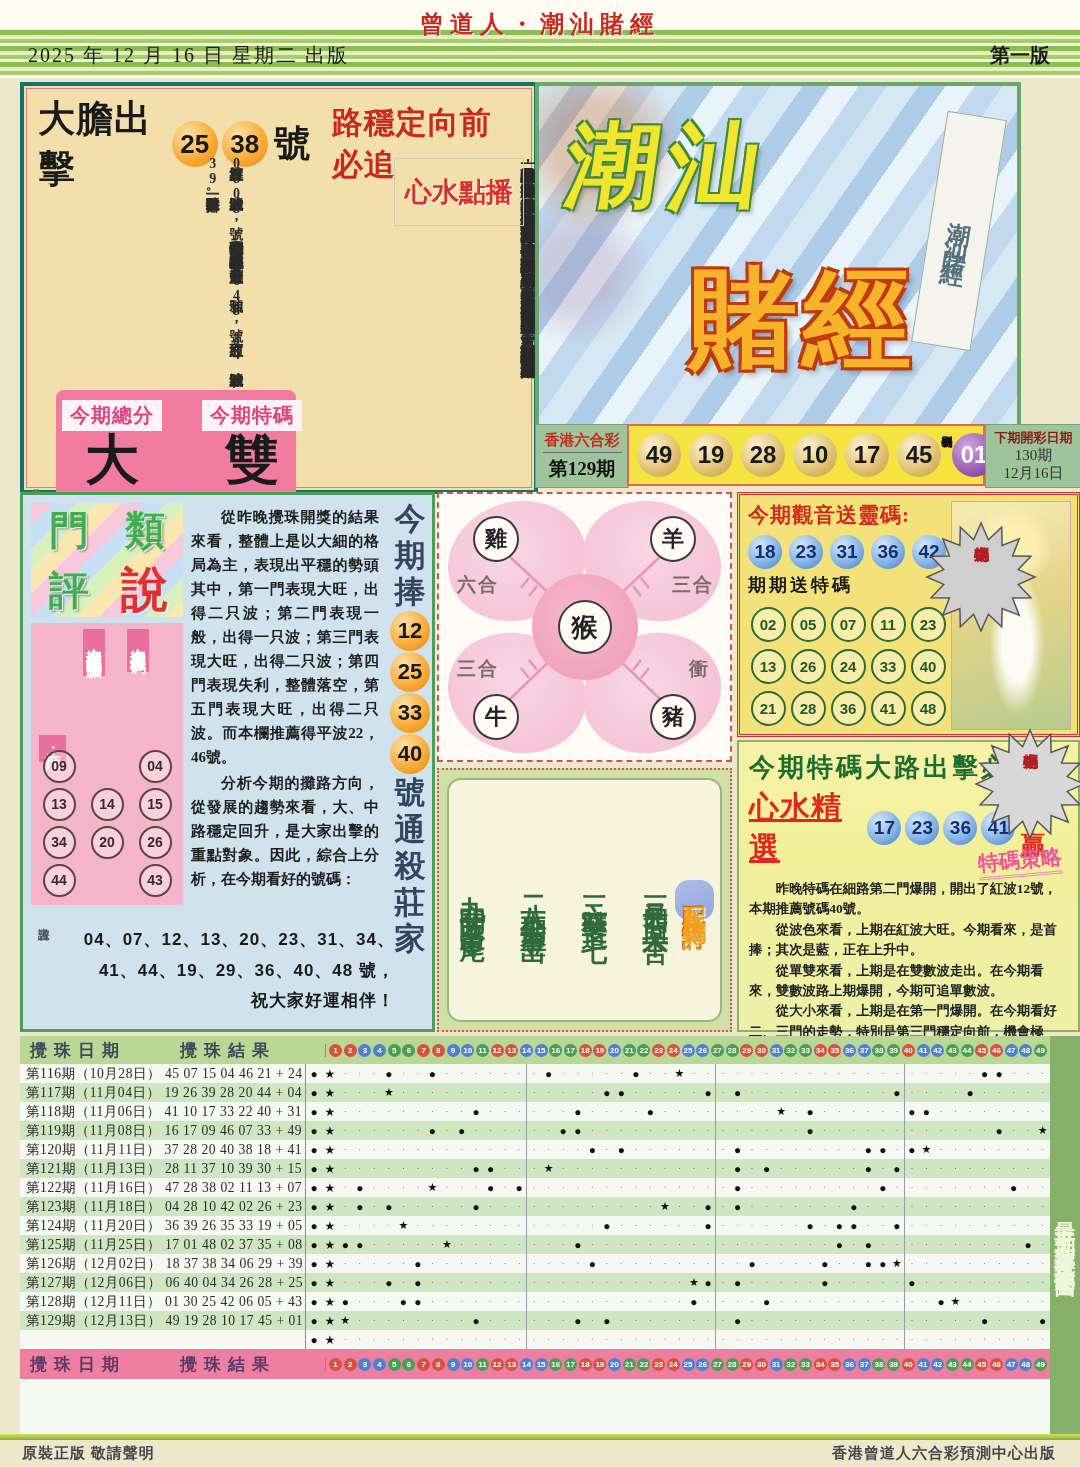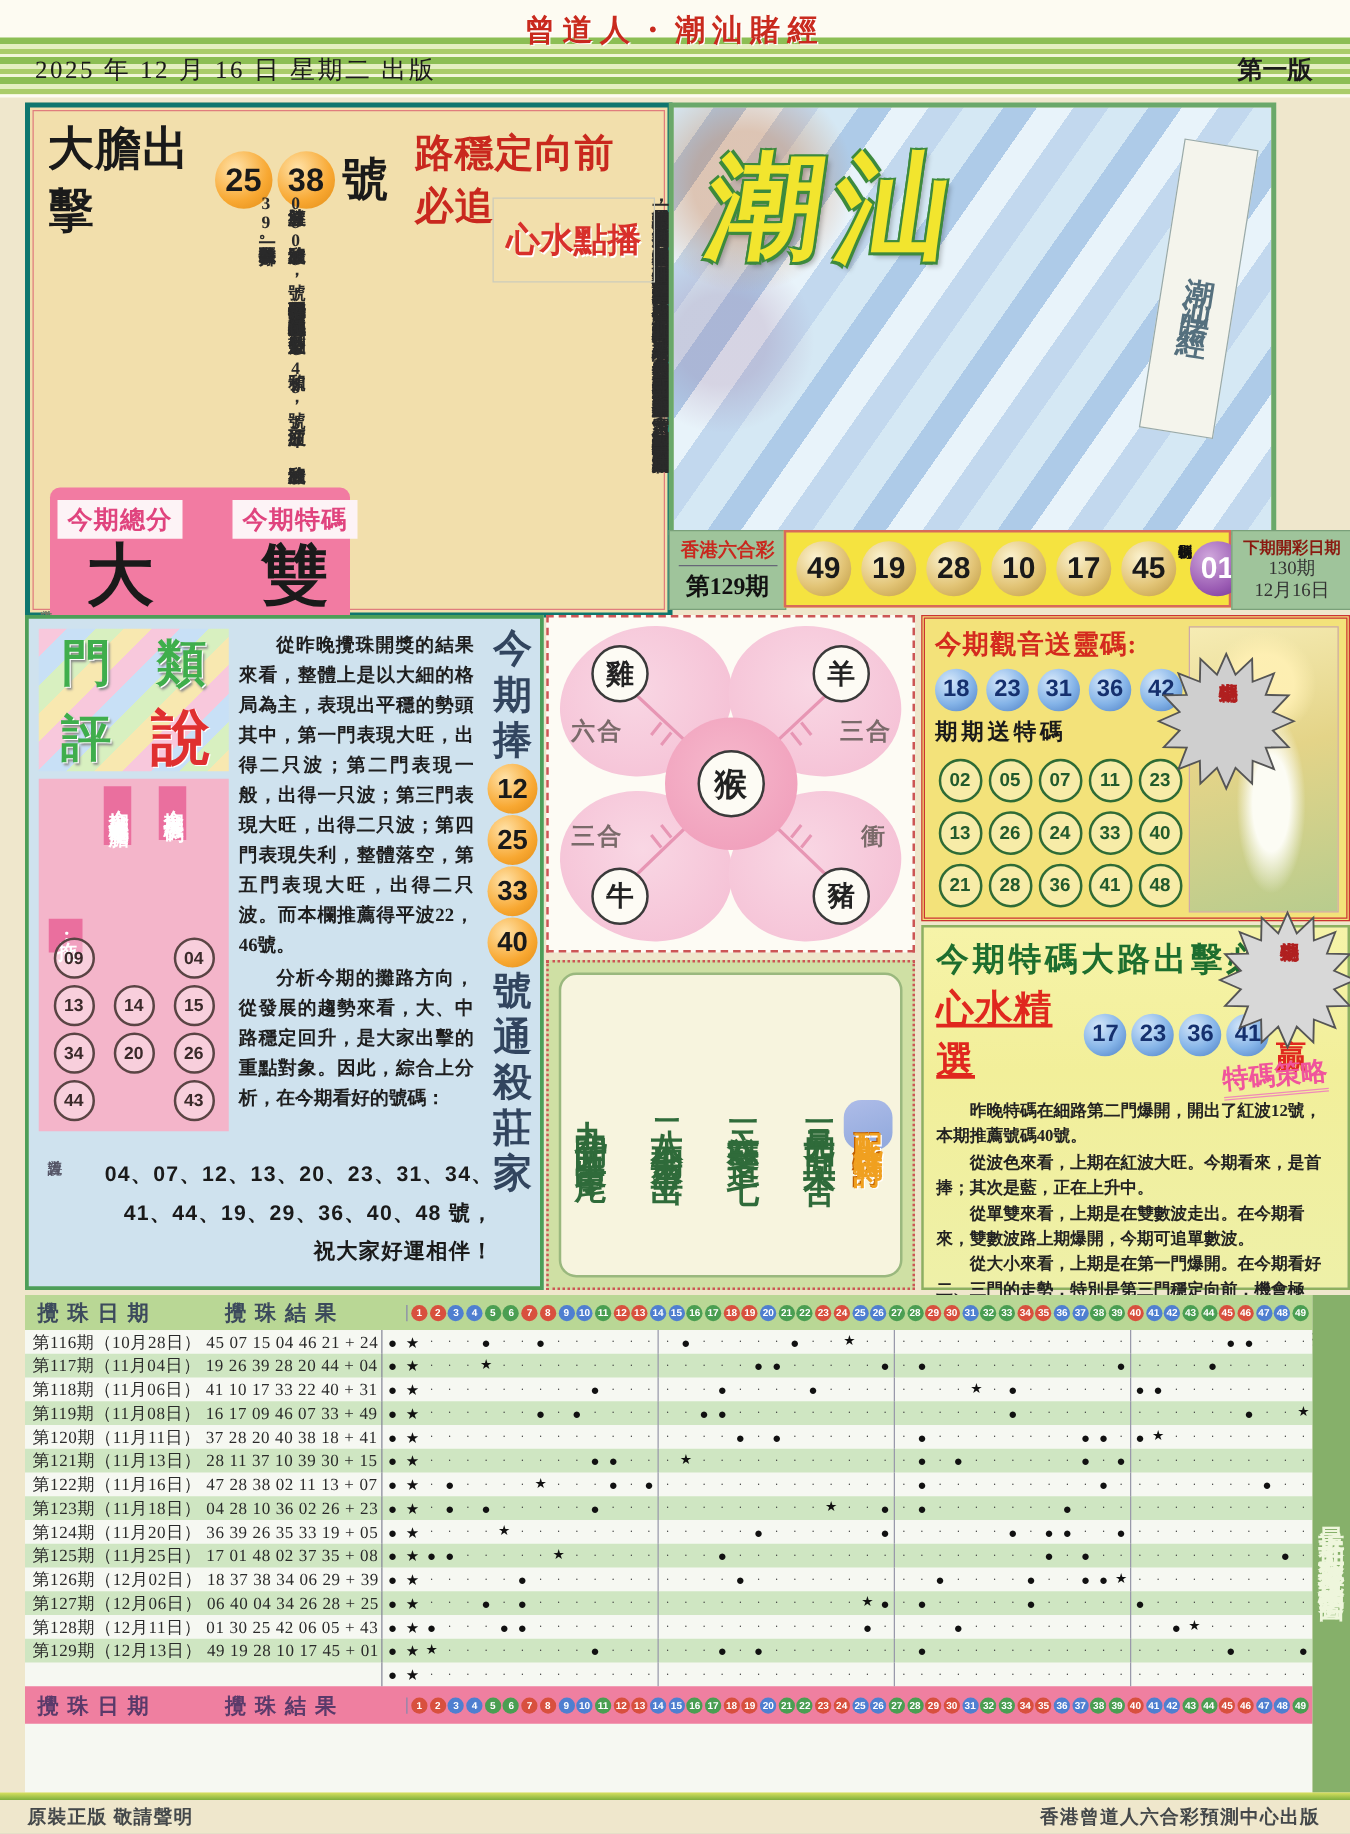--- a/index.html
+++ b/index.html
@@ -36,21 +36,21 @@
   .tl-h2{font-size:31px;font-weight:bold;color:#c9281e;margin-left:14px;letter-spacing:1px;}
   .vtext{writing-mode:vertical-rl;text-orientation:upright;}
   .tl-main{position:absolute;left:232px;top:70px;width:284px;height:336px;font-size:15px;line-height:1.72;
      color:#2a2a2a;font-weight:600;}
   .tl-left{position:absolute;left:18px;top:70px;width:206px;height:226px;font-size:14px;line-height:1.7;
      color:#2a2a2a;font-weight:600;}
   .tl-badge{position:absolute;right:10px;top:72px;width:128px;height:66px;
      background:linear-gradient(135deg,#f6e8ee,#dcearf 0,#d8e8f0 45%,#f0e2ea);border:1px solid #ccb;
      display:flex;align-items:center;justify-content:center;font-size:27px;font-weight:bold;color:#d8302a;
      text-shadow:1px 1px 0 #fff;}
-  .tl-pink{position:absolute;left:16px;top:304px;width:228px;height:126px;background:#f27ba2;border-radius:8px;
+  .tl-pink{position:absolute;left:32px;top:304px;width:228px;height:126px;background:#f27ba2;border-radius:8px;
      display:flex;padding:6px;gap:20px;}
   .tl-pcell{flex:1;display:flex;flex-direction:column;align-items:center;}
   .tl-plabel{background:#fdf3f6;color:#e0447e;font-weight:bold;font-size:20px;padding:2px 8px;margin-top:4px;
      letter-spacing:1px;white-space:nowrap;}
   .tl-pval{font-size:54px;font-weight:bold;color:#1a1a1a;line-height:1.1;}
   .tl-pdiv{width:5px;background:#fff;margin:4px 0;}
   .tl-balls{position:absolute;left:16px;top:434px;width:236px;display:flex;gap:12px;}
   .tl-side{position:absolute;left:4px;bottom:10px;font-size:11px;color:#776;}
   
   .logo{position:absolute;left:535px;top:82px;width:478px;height:338px;border:4px solid #6aa86a;
@@ -226,20 +226,21 @@
         <span class="ball lavb b48">09</span>
         <span class="ball lavb b48">18</span>
         <span class="ball lavb b48">37</span>
         <span class="ball lavb b48">42</span>
       </div>
     <div class="tl-side vtext">曾道人</div>
   </div>
 
   <div class="logo">
     <div class="logo-t1">潮汕</div>
+    <div class="logo-t2">賭經</div>
     <div class="logo-card">
       <div class="vtext">潮汕賭經</div>
     </div>
   </div>
 
   <div class="rb-left">
     <div class="t1">香港六合彩</div>
     <div class="t2">第129期</div>
   </div>
   <div class="rb-mid">
@@ -856,21 +857,21 @@
             <span class="dotc">·</span>
             <span class="dotc">·</span>
             <span class="dotc">·</span>
             <span class="dotc">·</span>
             <span class="mark">●</span>
             <span class="dotc">·</span>
             <span class="dotc">·</span>
           </div>
         </div>
         <div class="tt-row alt">
-          <div class="tt-left">第123期（11月18日） 04 28 10 36 02 26 + 23</div>
+          <div class="tt-left">第123期（11月18日） 04 28 10 42 02 26 + 23</div>
           <div class="tt-grid">
             <span class="leg">●</span>
             <span class="leg">★</span>
             <span class="dotc">·</span>
             <span class="mark">●</span>
             <span class="dotc">·</span>
             <span class="mark">●</span>
             <span class="dotc">·</span>
             <span class="dotc">·</span>
             <span class="dotc">·</span>

